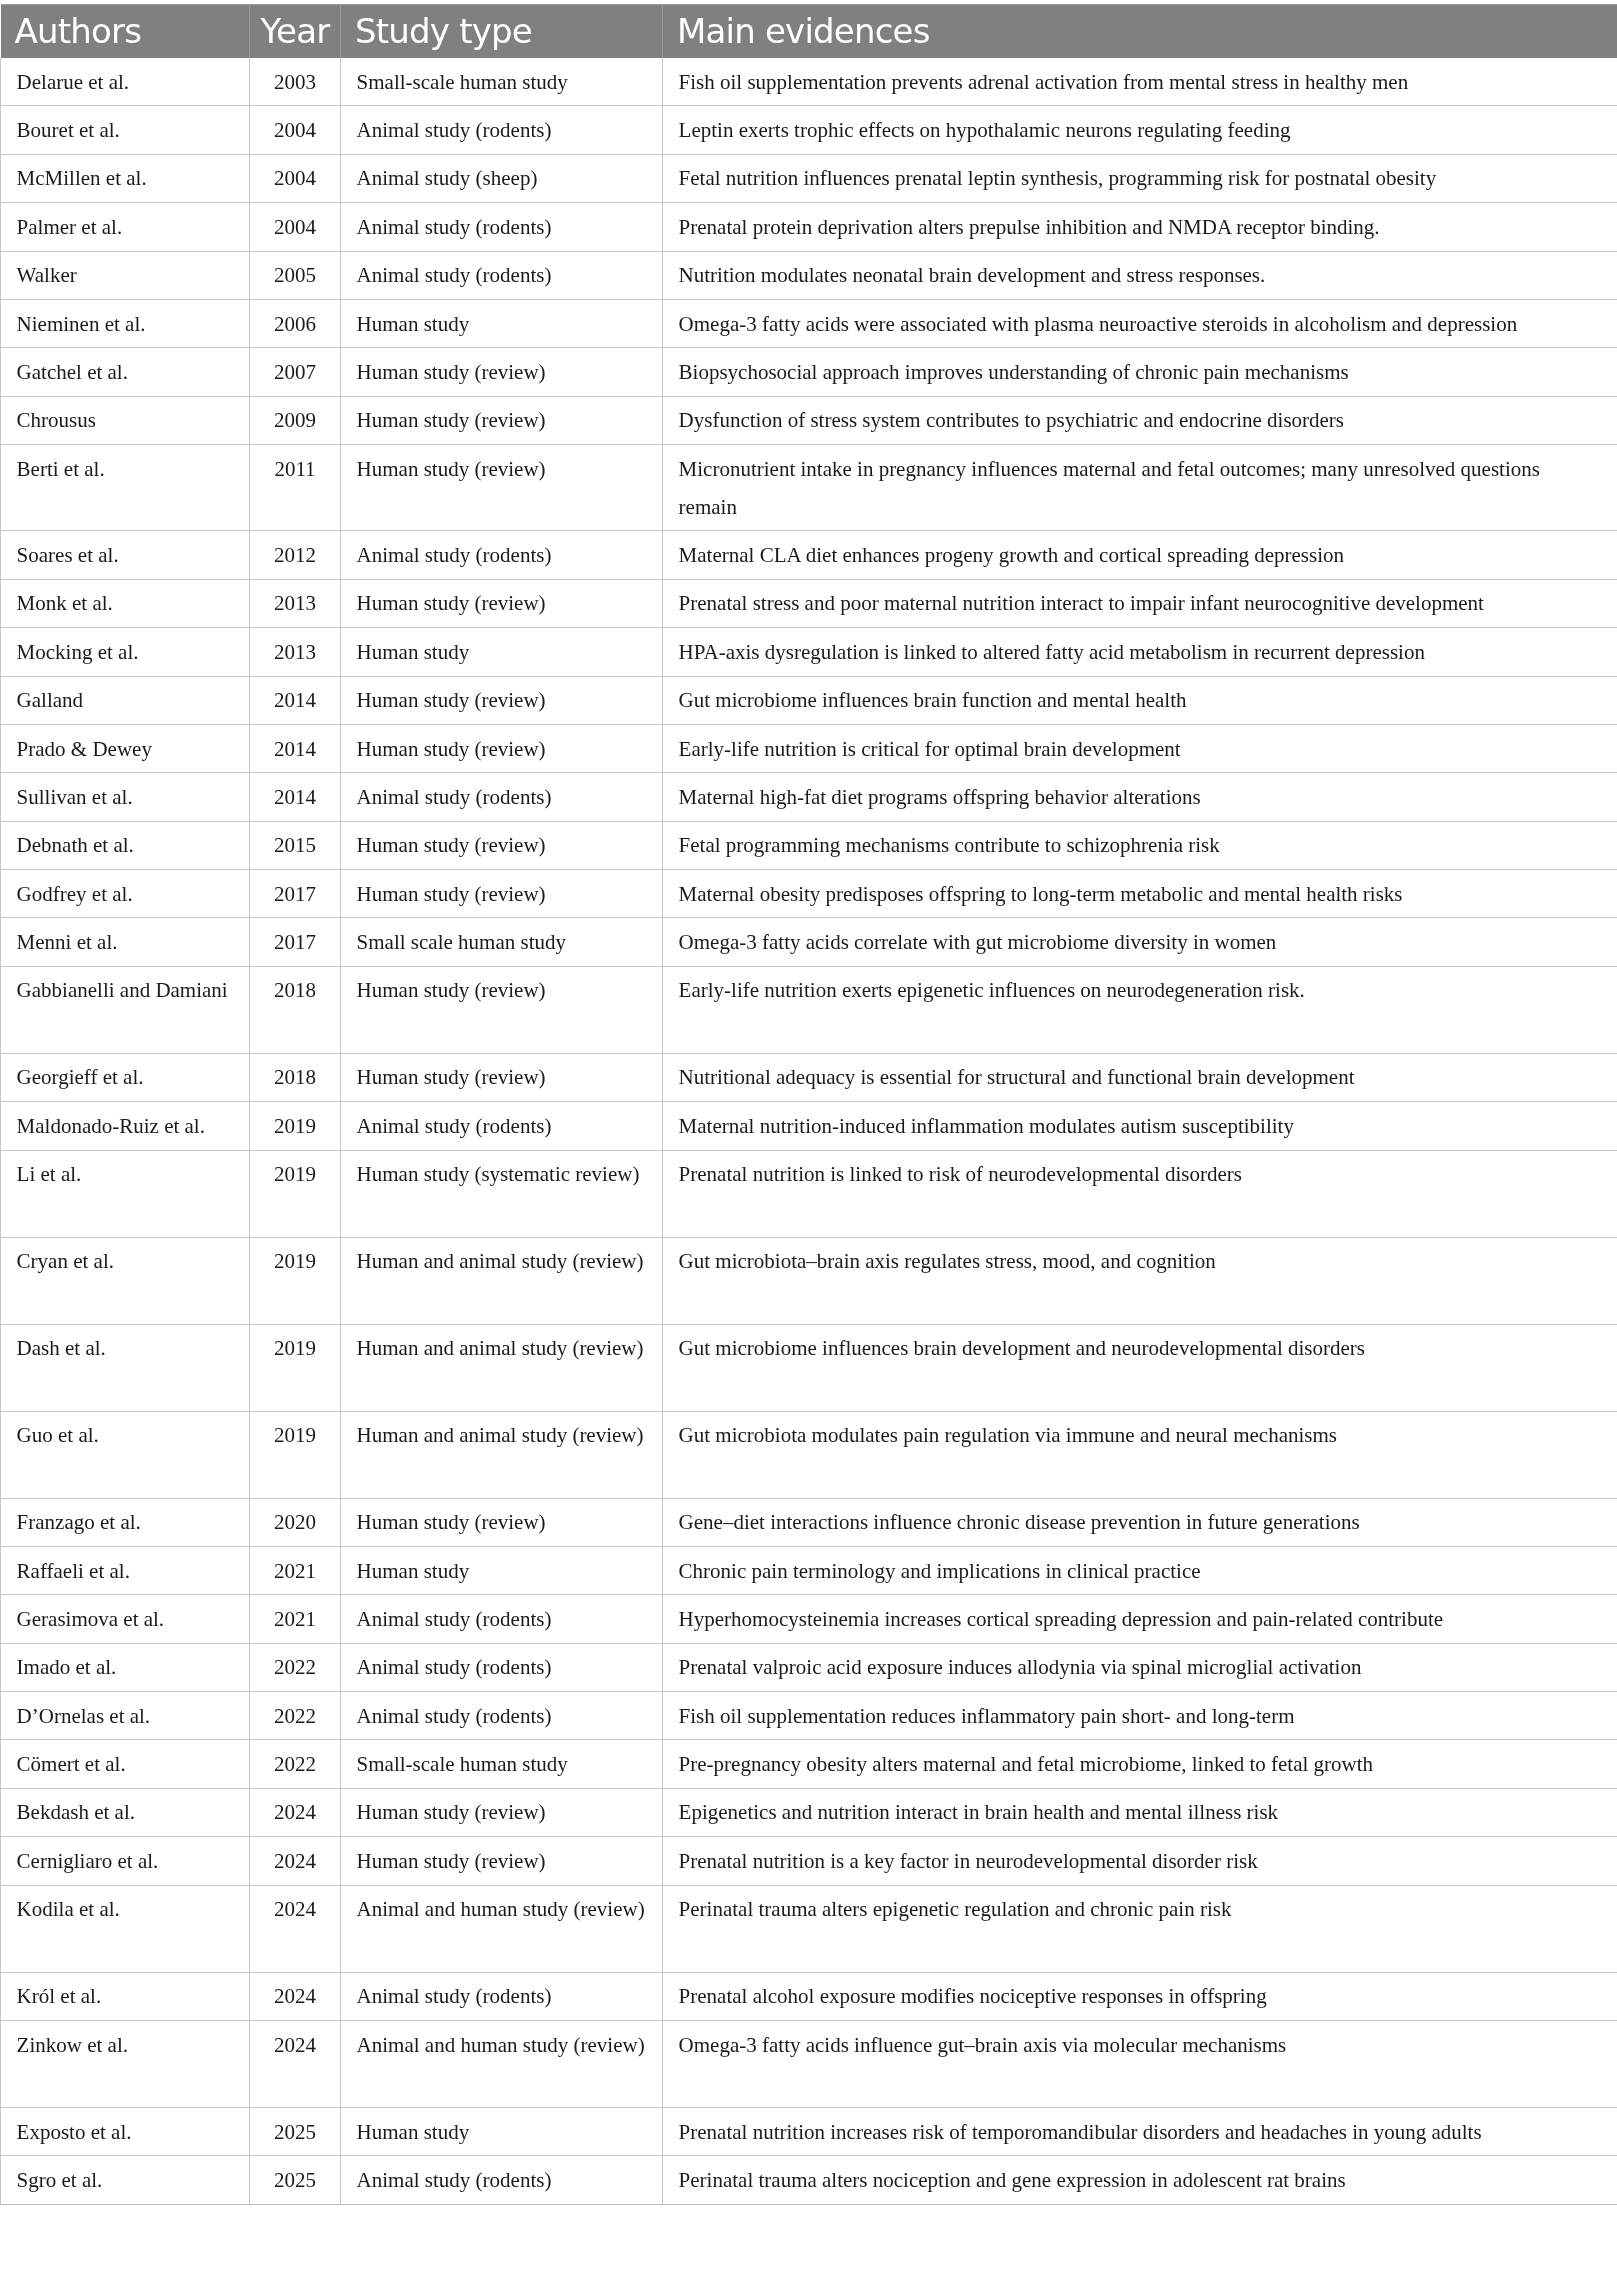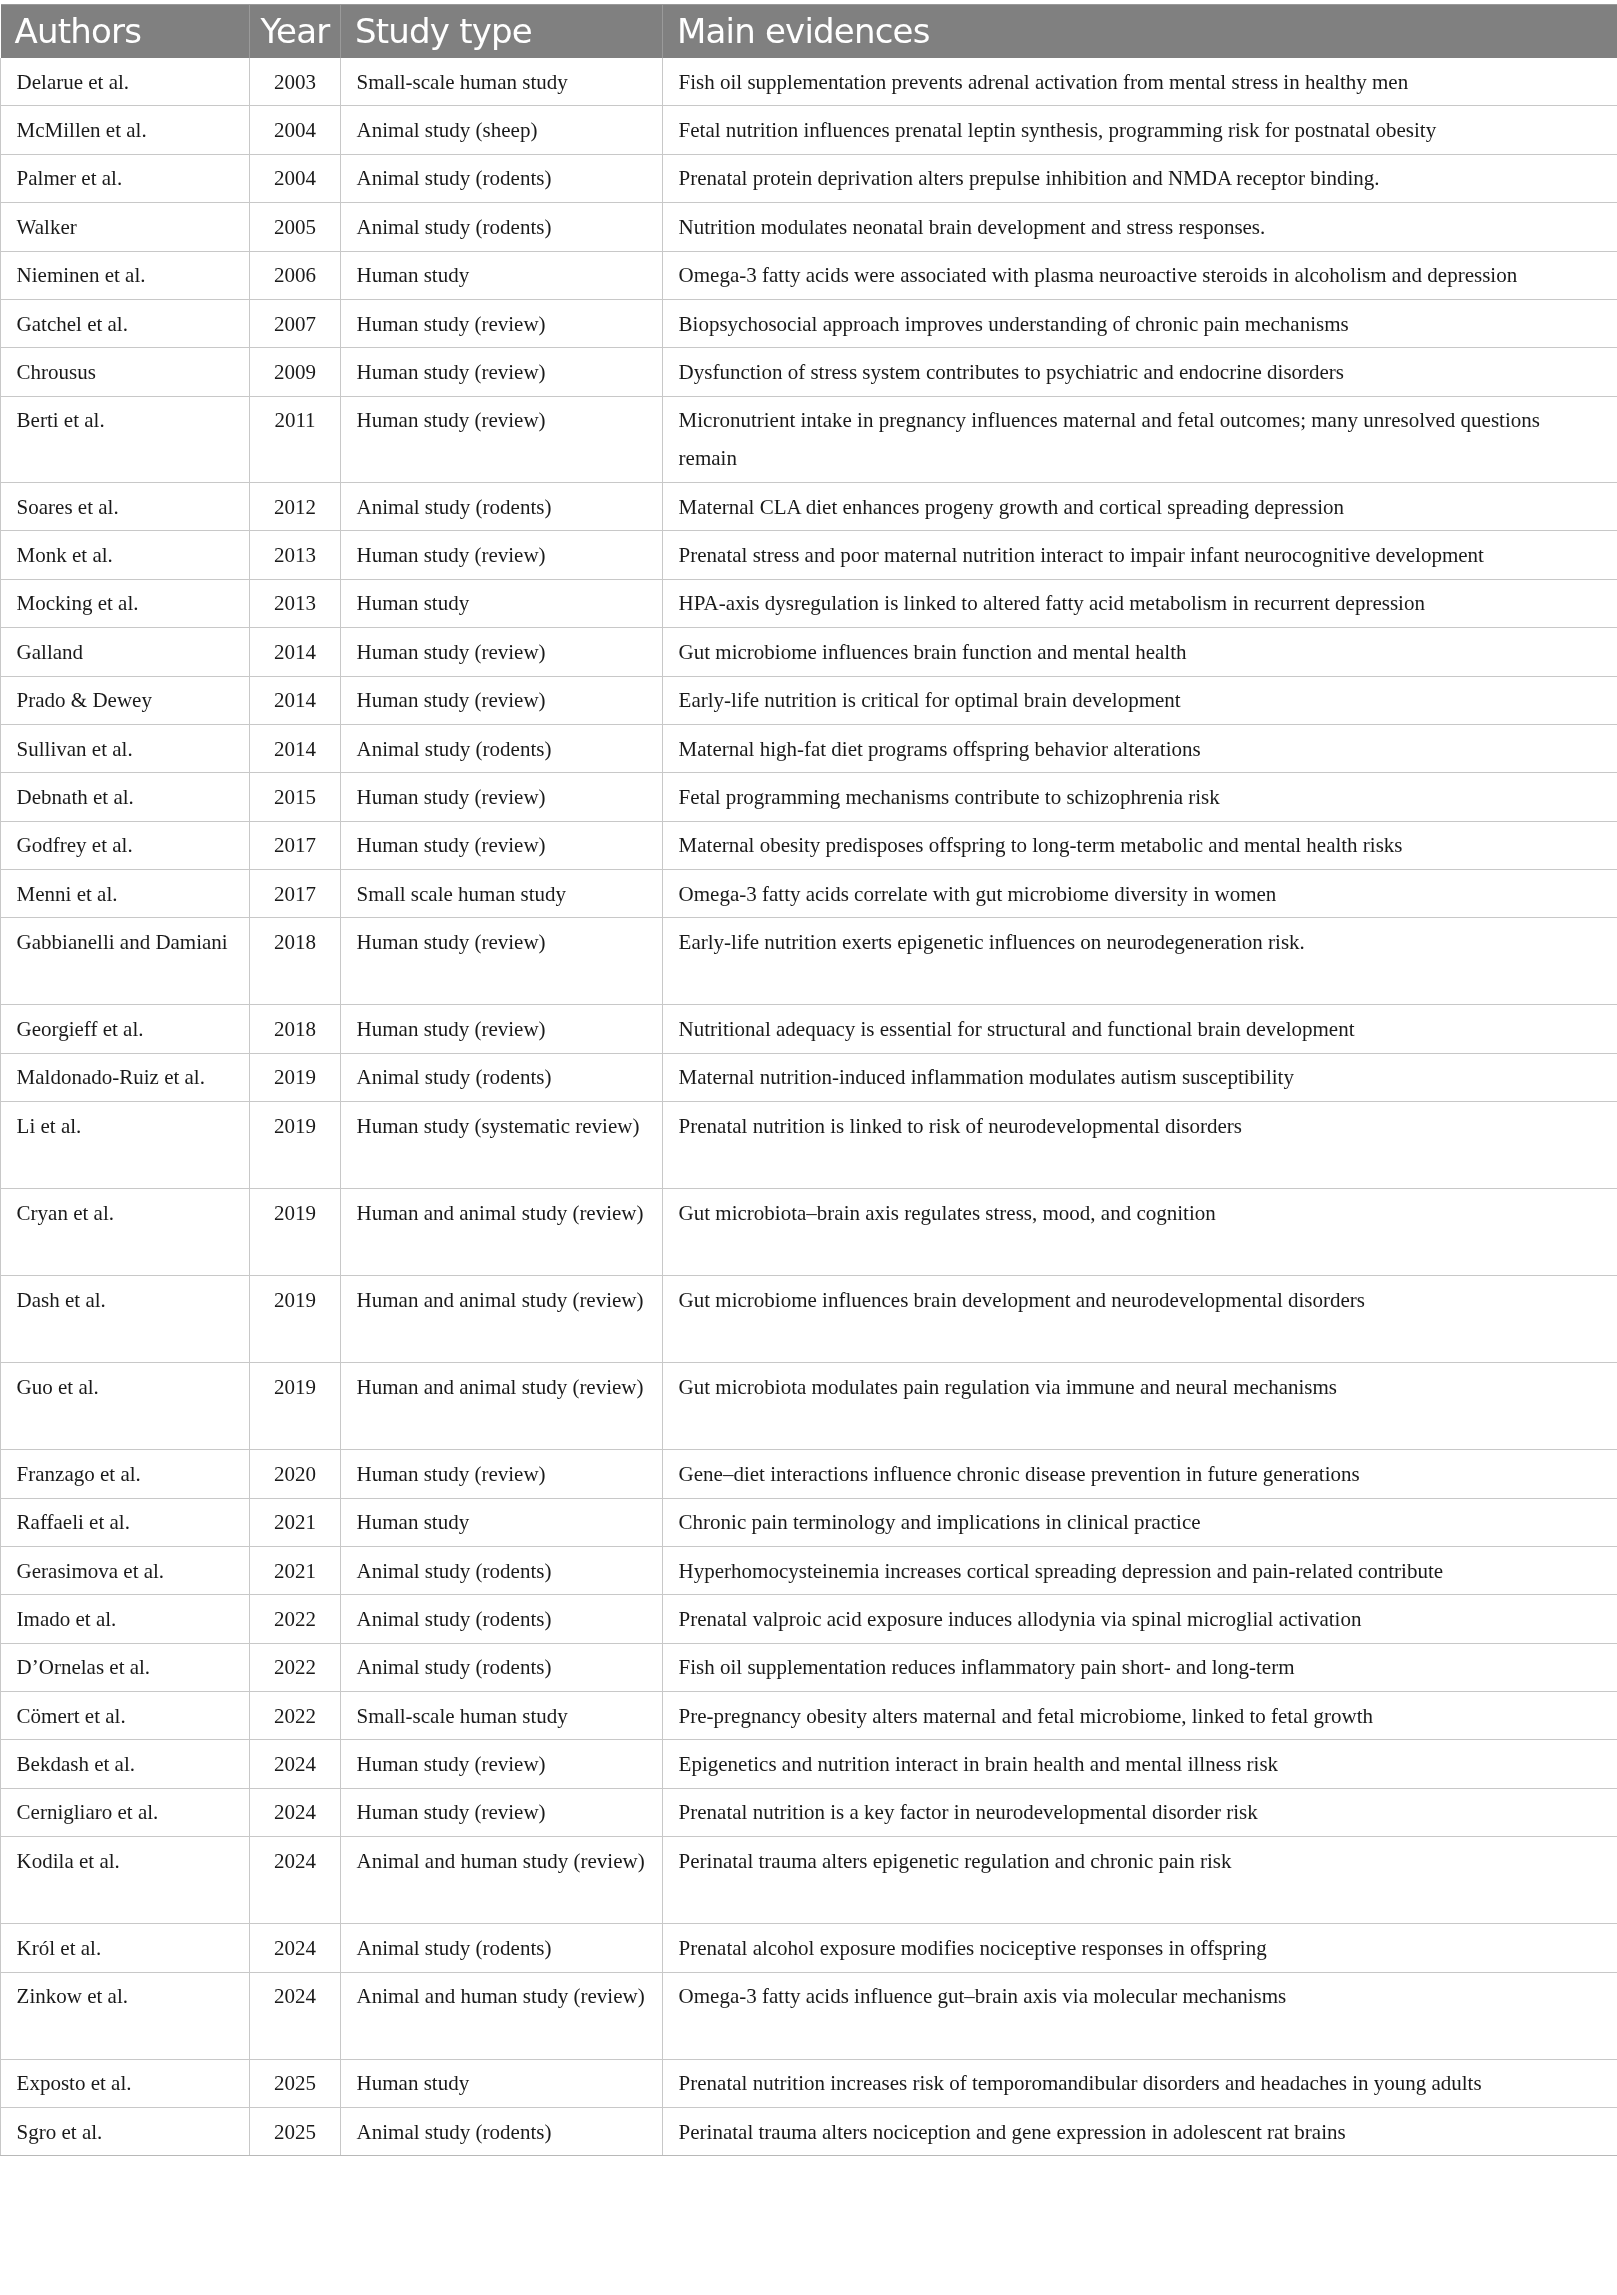--- a/index.html
+++ b/index.html
@@ -66,20 +66,26 @@
       </tr>
     </thead>
     <tbody id="tbody">
         <tr>
           <td>Delarue et al.</td>
           <td class="year">2003</td>
           <td class="type">Small-scale human study</td>
           <td>Fish oil supplementation prevents adrenal activation from mental stress in healthy men</td>
         </tr>
         <tr>
+          <td>Bouret et al.</td>
+          <td class="year">2004</td>
+          <td class="type">Animal study (rodents)</td>
+          <td>Leptin exerts trophic effects on hypothalamic neurons regulating feeding</td>
+        </tr>
+        <tr>
           <td>McMillen et al.</td>
           <td class="year">2004</td>
           <td class="type">Animal study (sheep)</td>
           <td>Fetal nutrition influences prenatal leptin synthesis, programming risk for postnatal obesity</td>
         </tr>
         <tr>
           <td>Palmer et al.</td>
           <td class="year">2004</td>
           <td class="type">Animal study (rodents)</td>
           <td>Prenatal protein deprivation alters prepulse inhibition and NMDA receptor binding.</td>

